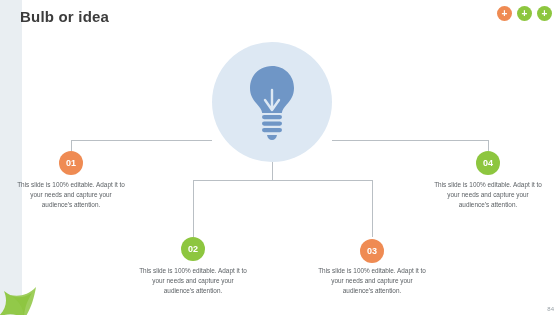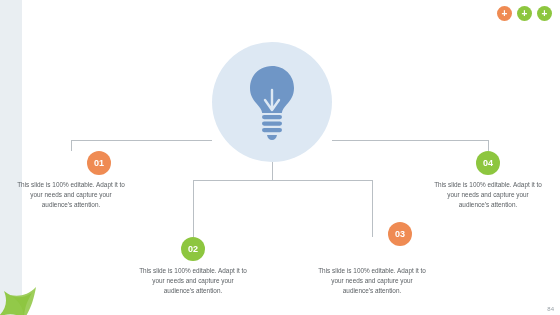--- a/index.html
+++ b/index.html
@@ -113,40 +113,41 @@
     width: 24px;
     height: 24px;
     border-radius: 50%;
     color: #ffffff;
     font-size: 9px;
     font-weight: bold;
     display: flex;
     align-items: center;
     justify-content: center;
   }
-  .node.orange { background: #ef8b53; margin-left: 28px; }
+  .node.orange { background: #ef8b53; }
   .node.green  { background: #8dc63f; }
 
   
   .desc {
     position: absolute;
     width: 112px;
     font-size: 6.4px;
     line-height: 1.55;
     color: #5a5f63;
     text-align: center;
   }
 </style>
 </head>
 <body>
 
 <div class="slide">
 
   <div class="left-band"></div>
 
+  <div class="title">Bulb or idea</div>
 
   <div class="topicons">
     <div class="topicon orange">
       <span>+</span>
     </div>
     <div class="topicon green">
       <span>+</span>
     </div>
     <div class="topicon green2">
       <span>+</span>
@@ -186,21 +187,21 @@
   <div class="node green" style="left:476px; top:151px;">
     <span>04</span>
   </div>
   <div class="desc" style="left:432px; top:180px;">This slide is 100% editable. Adapt it to your needs and capture your audience's attention.</div>
 
   <div class="node green" style="left:181px; top:237px;align-items:center;">
     <span>02</span>
   </div>
   <div class="desc" style="left:137px; top:266px;">This slide is 100% editable. Adapt it to your needs and capture your audience's attention.</div>
 
-  <div class="node orange" style="left:360px; top:222px;">
+  <div class="node orange" style="left:360px; top:239px;">
     <span>03</span>
   </div>
   <div class="desc" style="left:316px; top:266px;">This slide is 100% editable. Adapt it to your needs and capture your audience's attention.</div>
 
   <div class="leaf">
     <svg viewBox="0 0 54 48" width="54" height="48">
       <g fill="#8dc63f">
         <path d="M30 46 C22 40 14 40 4 44 C12 36 14 28 10 18 C20 26 28 26 38 20 C32 30 30 38 30 46 Z" opacity="0.95"></path>
         <path d="M30 46 C30 36 26 28 16 22 C26 24 34 22 42 14 C40 26 36 38 30 46 Z" opacity="0.85"></path>
         <path d="M2 48 C8 36 6 26 0 16 L0 48 Z" opacity="0.9"></path>

